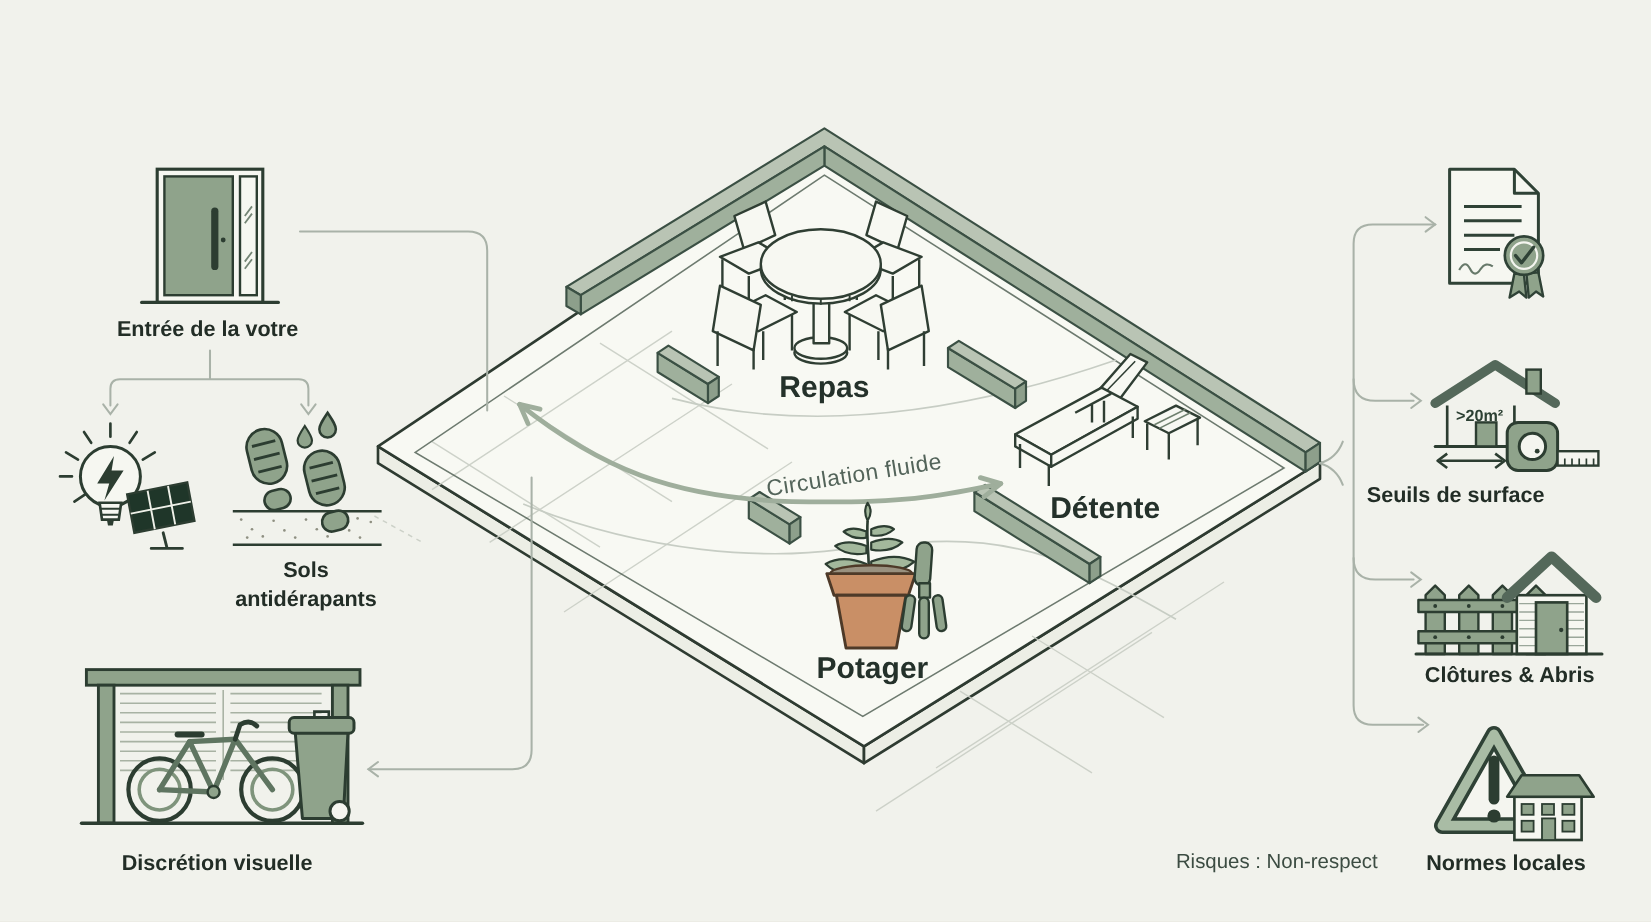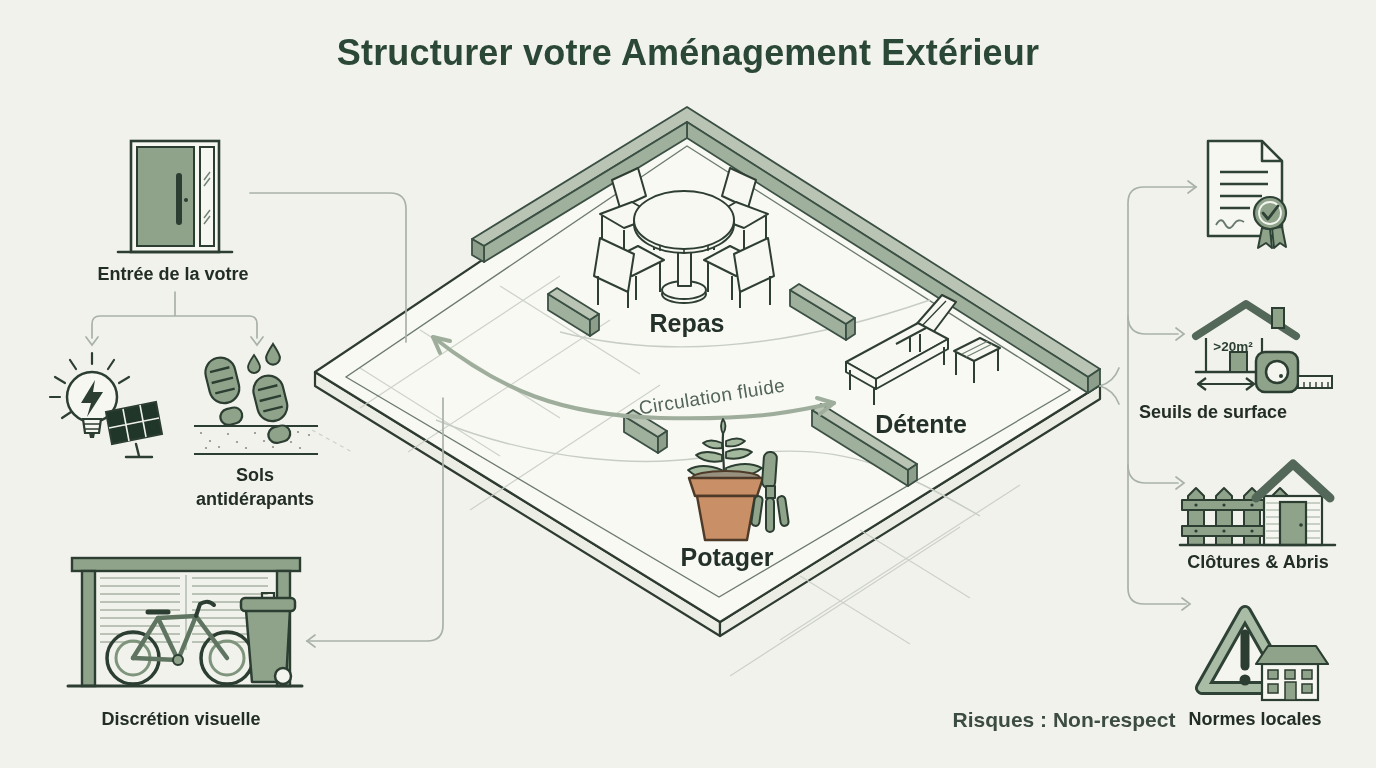--- a/index.html
+++ b/index.html
@@ -7,22 +7,22 @@
           font-family:"Liberation Sans",sans-serif;}
   .title{position:absolute;left:50%;top:32px;transform:translateX(-50%);
          font-size:36px;font-weight:700;color:#2b4736;letter-spacing:.2px;white-space:nowrap;}
   .label{position:absolute;transform:translateX(-50%);text-align:center;
          color:#222d26;font-weight:600;font-size:18px;line-height:24px;white-space:nowrap;}
   .label.wrap{white-space:normal;}
   .zone{position:absolute;transform:translateX(-50%);color:#24312a;font-weight:600;
         font-size:25px;white-space:nowrap;}
   .flow{position:absolute;transform:translateX(-50%) rotate(-9deg);color:#53645a;
         font-weight:500;font-size:19px;letter-spacing:.4px;white-space:nowrap;}
-  .risk{position:absolute;transform:translateX(-50%);color:#3c4c42;font-weight:700;
-        font-size:21px;white-space:nowrap;}
+  .risk{position:absolute;transform:translateX(-50%);color:#3c4c42;font-weight:400;
+        font-size:17px;white-space:nowrap;}
   svg{position:absolute;left:0;top:0;}
 </style>
 </head>
 <body>
 
 <div class="canvas">
 
   <svg width="1376" height="768" viewBox="0 0 1376 768">
 
     <g>
@@ -330,21 +330,20 @@
             <rect x="1285" y="670" width="10" height="9"></rect>
             <rect x="1302" y="670" width="10" height="9"></rect>
           <rect x="1268" y="684" width="10" height="9"></rect>
             <rect x="1302" y="684" width="10" height="9"></rect>
           <rect x="1285" y="682" width="11" height="18"></rect>
         </g>
       </g>
     </g>
   </svg>
 
-  <div class="title">Structurer votre Aménagement Extérieur</div>
 
   <div class="label" style="left:173px;top:262px;">Entrée de la votre</div>
   <div class="label wrap" style="left:255px;top:463px;width:140px;">Sols antidérapants</div>
   <div class="label" style="left:181px;top:707px;">Discrétion visuelle</div>
 
   <div class="zone" style="left:687px;top:309px;">Repas</div>
   <div class="zone" style="left:921px;top:410px;">Détente</div>
   <div class="zone" style="left:727px;top:543px;">Potager</div>
   <div class="flow" style="left:712px;top:386px;">Circulation fluide</div>
 

